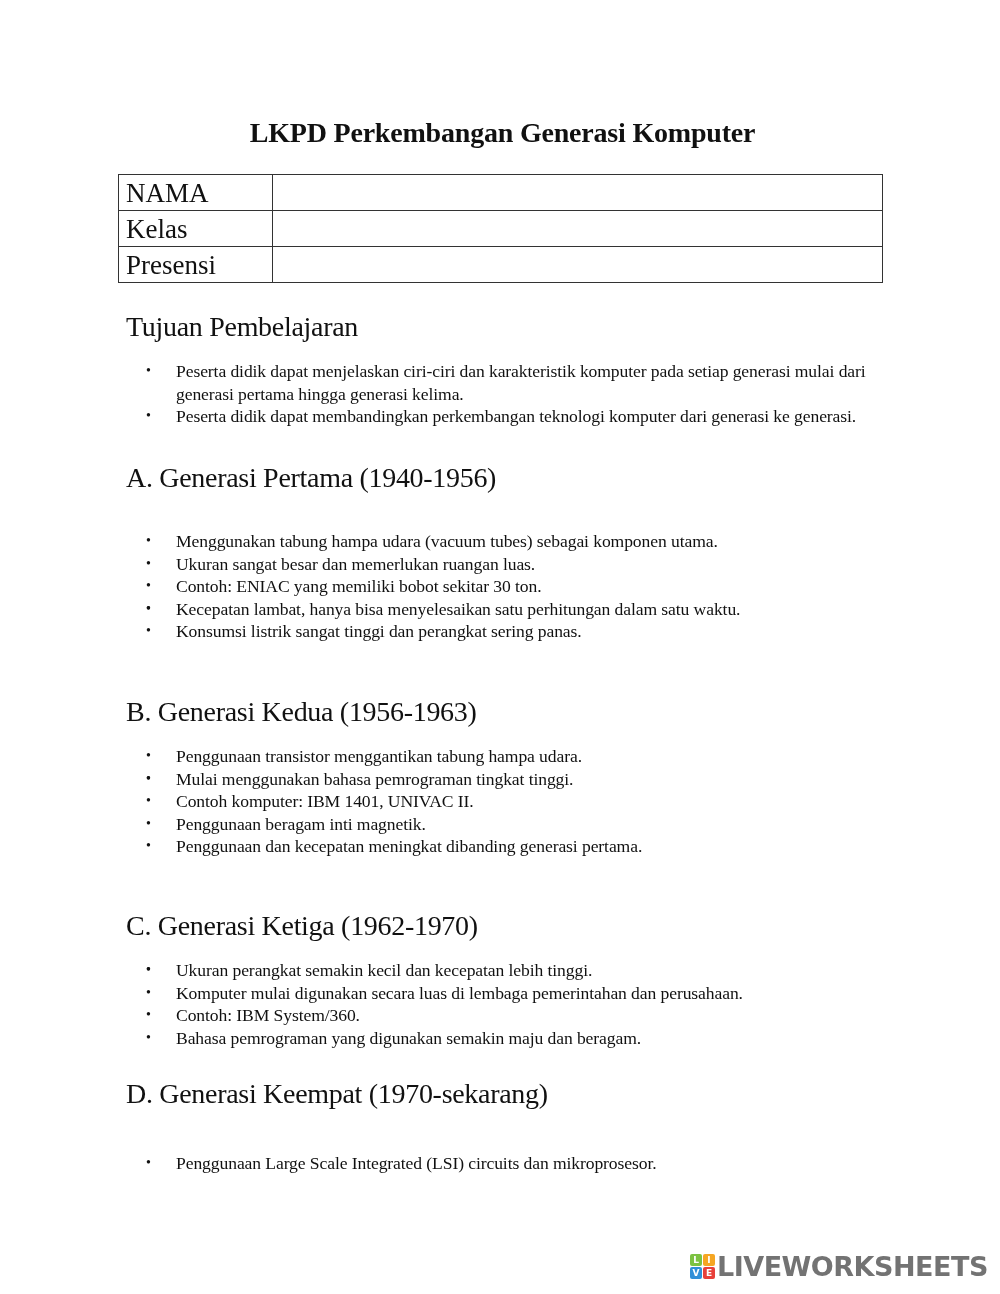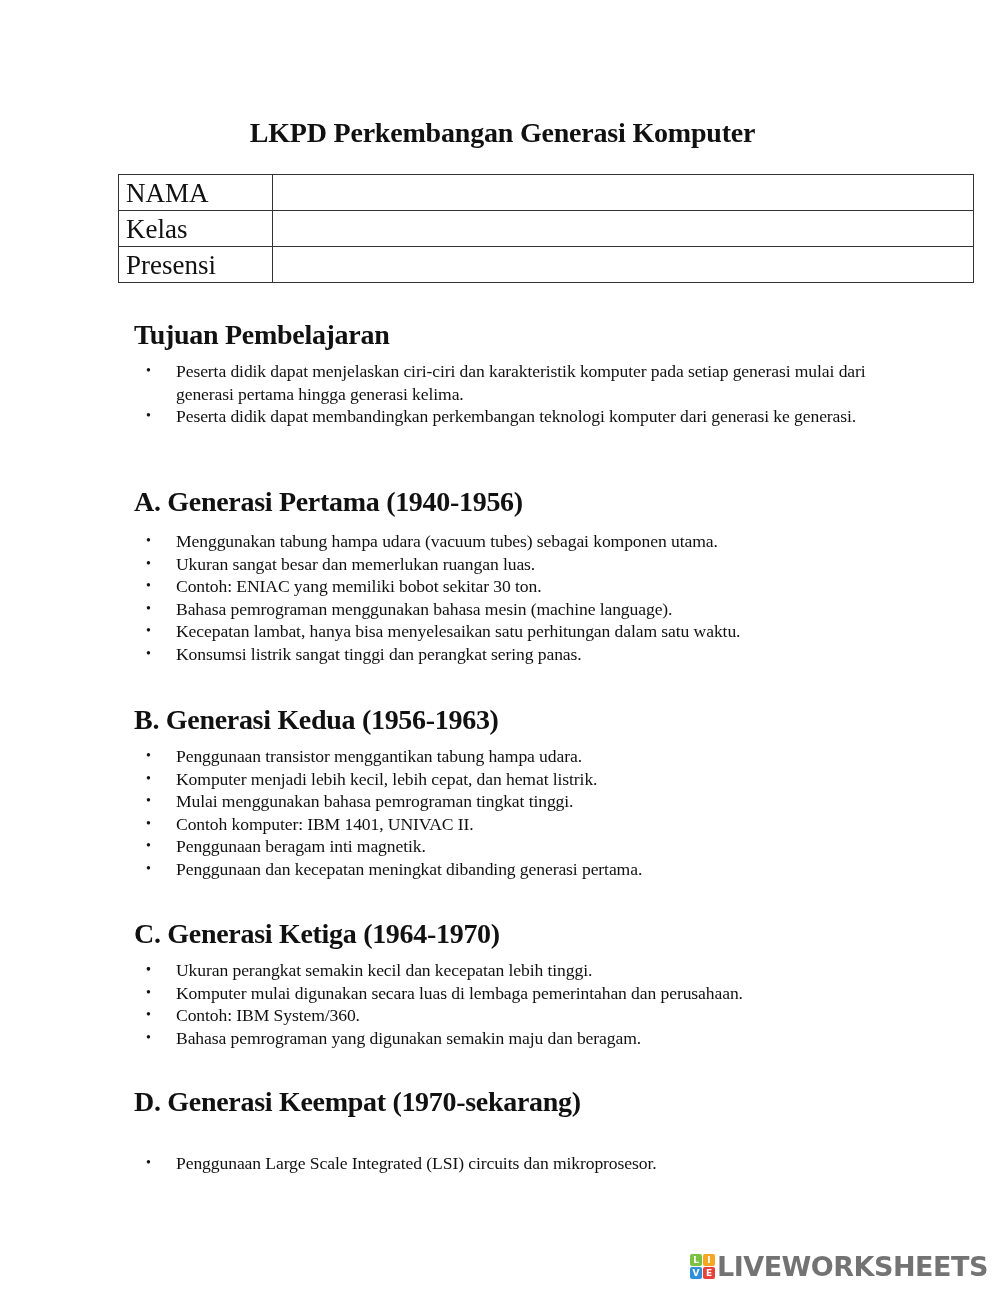--- a/index.html
+++ b/index.html
@@ -22,21 +22,21 @@
       top: 117px;
       text-align: center;
       font-size: 28px;
       font-weight: bold;
       letter-spacing: -0.2px;
     }
     .id-table {
       position: absolute;
       left: 118px;
       top: 174px;
-      width: 856px;
+      width: 765px;
       border-collapse: collapse;
     }
     .id-table td {
       border: 1.3px solid #333333;
       height: 33px;
       padding: 0 0 0 7px;
       font-size: 27px;
       line-height: 33px;
       vertical-align: bottom;
     }
@@ -54,23 +54,23 @@
       background: transparent;
       font-family: "Liberation Serif", serif;
       font-size: 20px;
       padding: 0 6px;
       box-sizing: border-box;
     }
     .section-heading {
       position: absolute;
       left: 118px;
       font-size: 28px;
-      font-weight: bold;
+      font-weight: normal;
       letter-spacing: -0.3px;
-      margin: 16px;
+      margin: 8px;
     }
     .bullet-list {
       position: absolute;
       left: 118px;
       width: 770px;
       margin: 0;
       padding: 0;
       list-style: none;
     }
     .bullet-list li {
@@ -146,41 +146,41 @@
   </tr>
 </tbody>
   </table>
 
 <h2 class="section-heading" style="top:303px;">Tujuan Pembelajaran</h2>
 <ul class="bullet-list" style="top:360px;">
   <li><span class="bullet">•</span><span>Peserta didik dapat menjelaskan ciri-ciri dan karakteristik komputer pada setiap generasi mulai dari generasi pertama hingga generasi kelima.</span></li>
   <li><span class="bullet">•</span><span>Peserta didik dapat membandingkan perkembangan teknologi komputer dari generasi ke generasi.</span></li>
 </ul>
 
-<h2 class="section-heading" style="top:470px;">A. Generasi Pertama (1940-1956)</h2>
+<h2 class="section-heading" style="top:454px;">A. Generasi Pertama (1940-1956)</h2>
 <ul class="bullet-list" style="top:530px;">
   <li><span class="bullet">•</span><span>Menggunakan tabung hampa udara (vacuum tubes) sebagai komponen utama.</span></li>
   <li><span class="bullet">•</span><span>Ukuran sangat besar dan memerlukan ruangan luas.</span></li>
   <li><span class="bullet">•</span><span>Contoh: ENIAC yang memiliki bobot sekitar 30 ton.</span></li>
-  <li><span class="bullet">•</span><span>Bahasa pemrograman menggunakan bahasa mesin (machine language).</span></li>
+  <li><span class="bullet">•</span></li>
   <li><span class="bullet">•</span><span>Kecepatan lambat, hanya bisa menyelesaikan satu perhitungan dalam satu waktu.</span></li>
   <li><span class="bullet">•</span><span>Konsumsi listrik sangat tinggi dan perangkat sering panas.</span></li>
 </ul>
 
 <h2 class="section-heading" style="top:688px;">B. Generasi Kedua (1956-1963)</h2>
 <ul class="bullet-list" style="top:745px;">
   <li><span class="bullet">•</span><span>Penggunaan transistor menggantikan tabung hampa udara.</span></li>
-  <li><span class="bullet">•</span><span>Komputer menjadi lebih kecil, lebih cepat, dan hemat listrik.</span></li>
+  <li><span class="bullet">•</span></li>
   <li><span class="bullet">•</span><span>Mulai menggunakan bahasa pemrograman tingkat tinggi.</span></li>
   <li><span class="bullet">•</span><span>Contoh komputer: IBM 1401, UNIVAC II.</span></li>
   <li><span class="bullet">•</span><span>Penggunaan beragam inti magnetik.</span></li>
   <li><span class="bullet">•</span><span>Penggunaan dan kecepatan meningkat dibanding generasi pertama.</span></li>
 </ul>
 
-<h2 class="section-heading" style="top:902px;">C. Generasi Ketiga (1964-1970)</h2>
+<h2 class="section-heading" style="top:902px;">C. Generasi Ketiga (1962-1970)</h2>
 <ul class="bullet-list" style="top:959px;">
   <li><span class="bullet">•</span></li>
   <li><span class="bullet">•</span><span>Ukuran perangkat semakin kecil dan kecepatan lebih tinggi.</span></li>
   <li><span class="bullet">•</span><span>Komputer mulai digunakan secara luas di lembaga pemerintahan dan perusahaan.</span></li>
   <li><span class="bullet">•</span><span>Contoh: IBM System/360.</span></li>
   <li><span class="bullet">•</span><span>Bahasa pemrograman yang digunakan semakin maju dan beragam.</span></li>
 </ul>
 
 <h2 class="section-heading" style="top:1070px;">D. Generasi Keempat (1970-sekarang)</h2>
 <ul class="bullet-list" style="top:1152px;">

